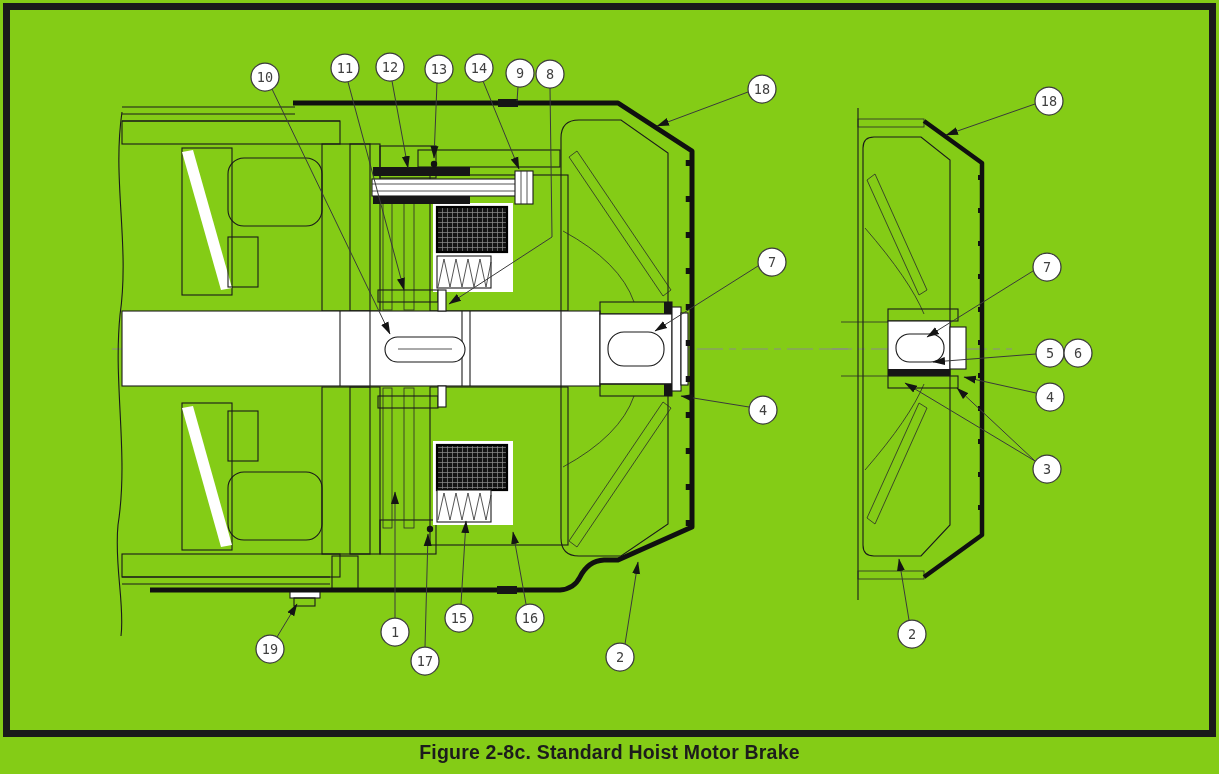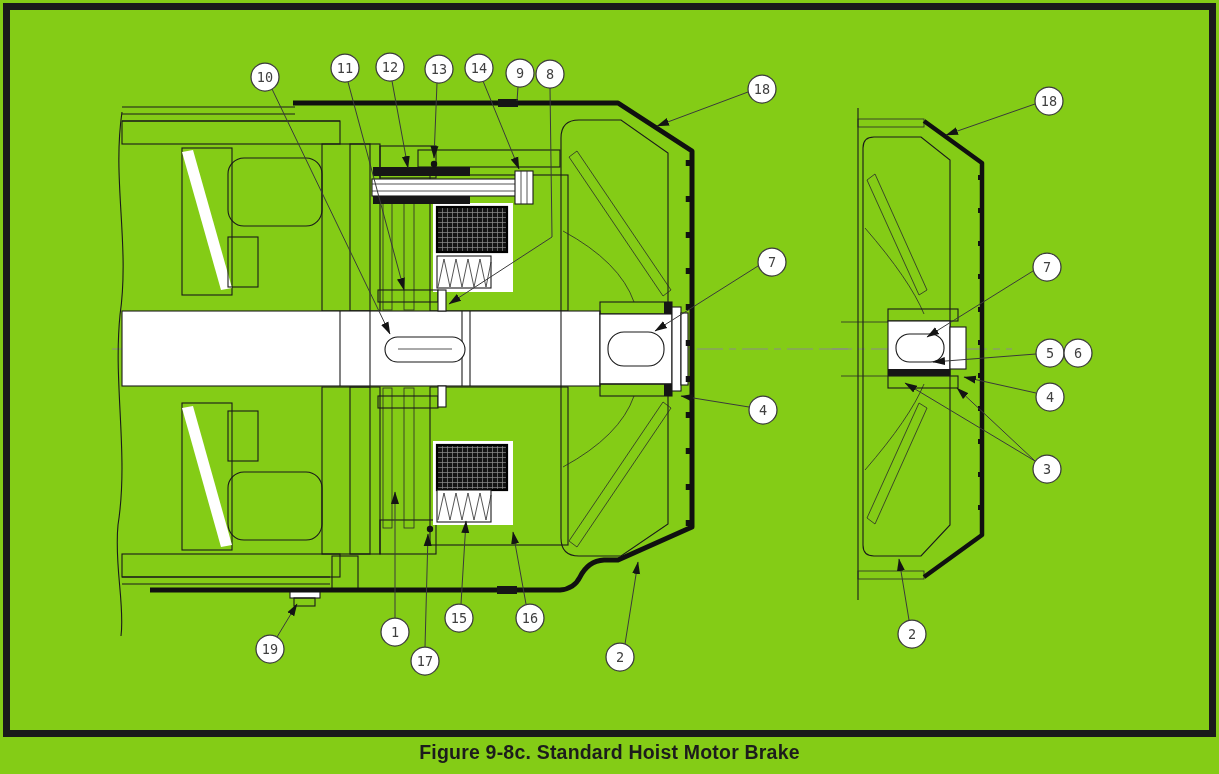--- a/index.html
+++ b/index.html
@@ -289,14 +289,14 @@
           <text x="1047" y="473.7" class="balloon-num">3</text>
         </g>
         <g>
           <polyline points="909,620 899,559" class="leader" marker-end="url(#arrowhead)"></polyline>
           <circle cx="912" cy="634" r="14" class="balloon"></circle>
           <text x="912" y="638.7" class="balloon-num">2</text>
         </g>
       </g>
 </svg>
 
-<div class="caption">Figure 9-8c. Standard Hoist Motor Brake</div>
+<div class="caption">Figure 2-8c. Standard Hoist Motor Brake</div>
 </div>
 
 </body></html>

